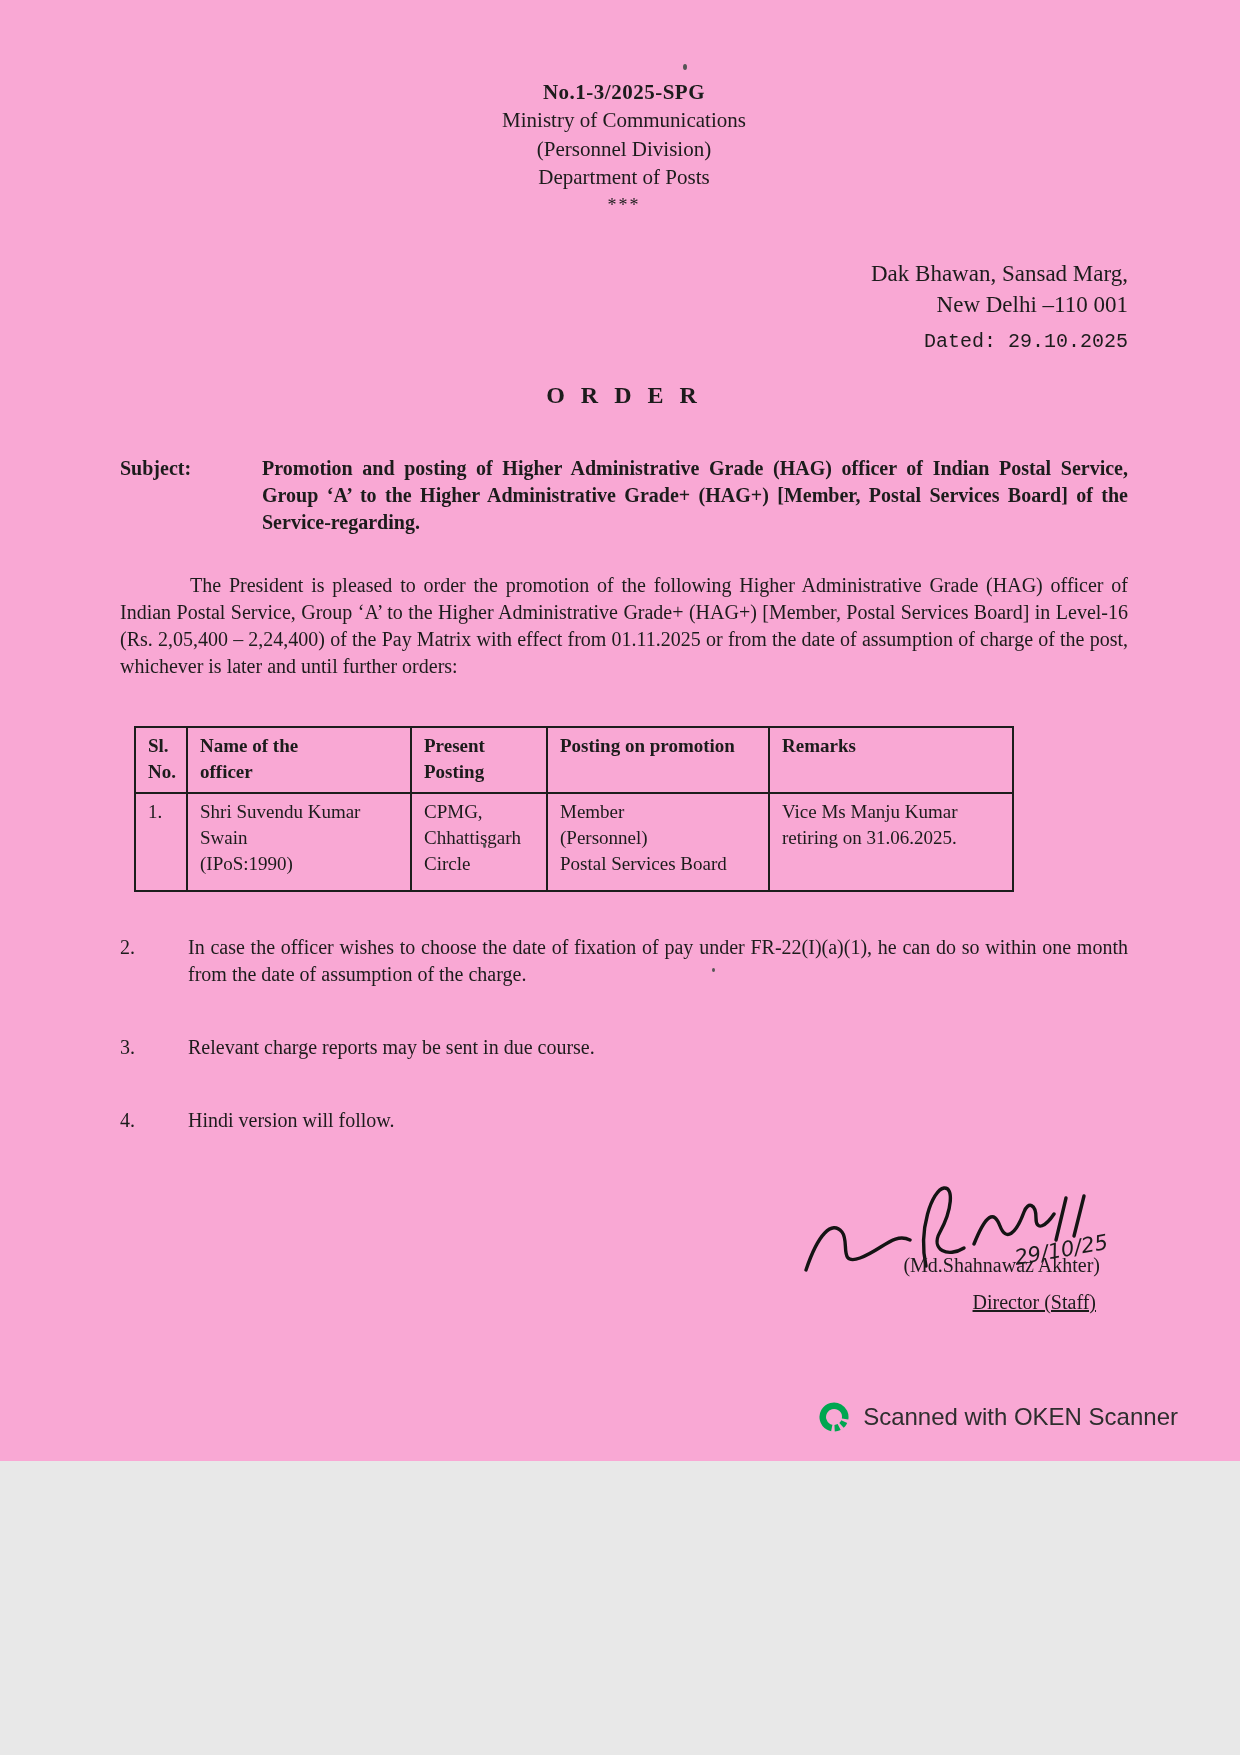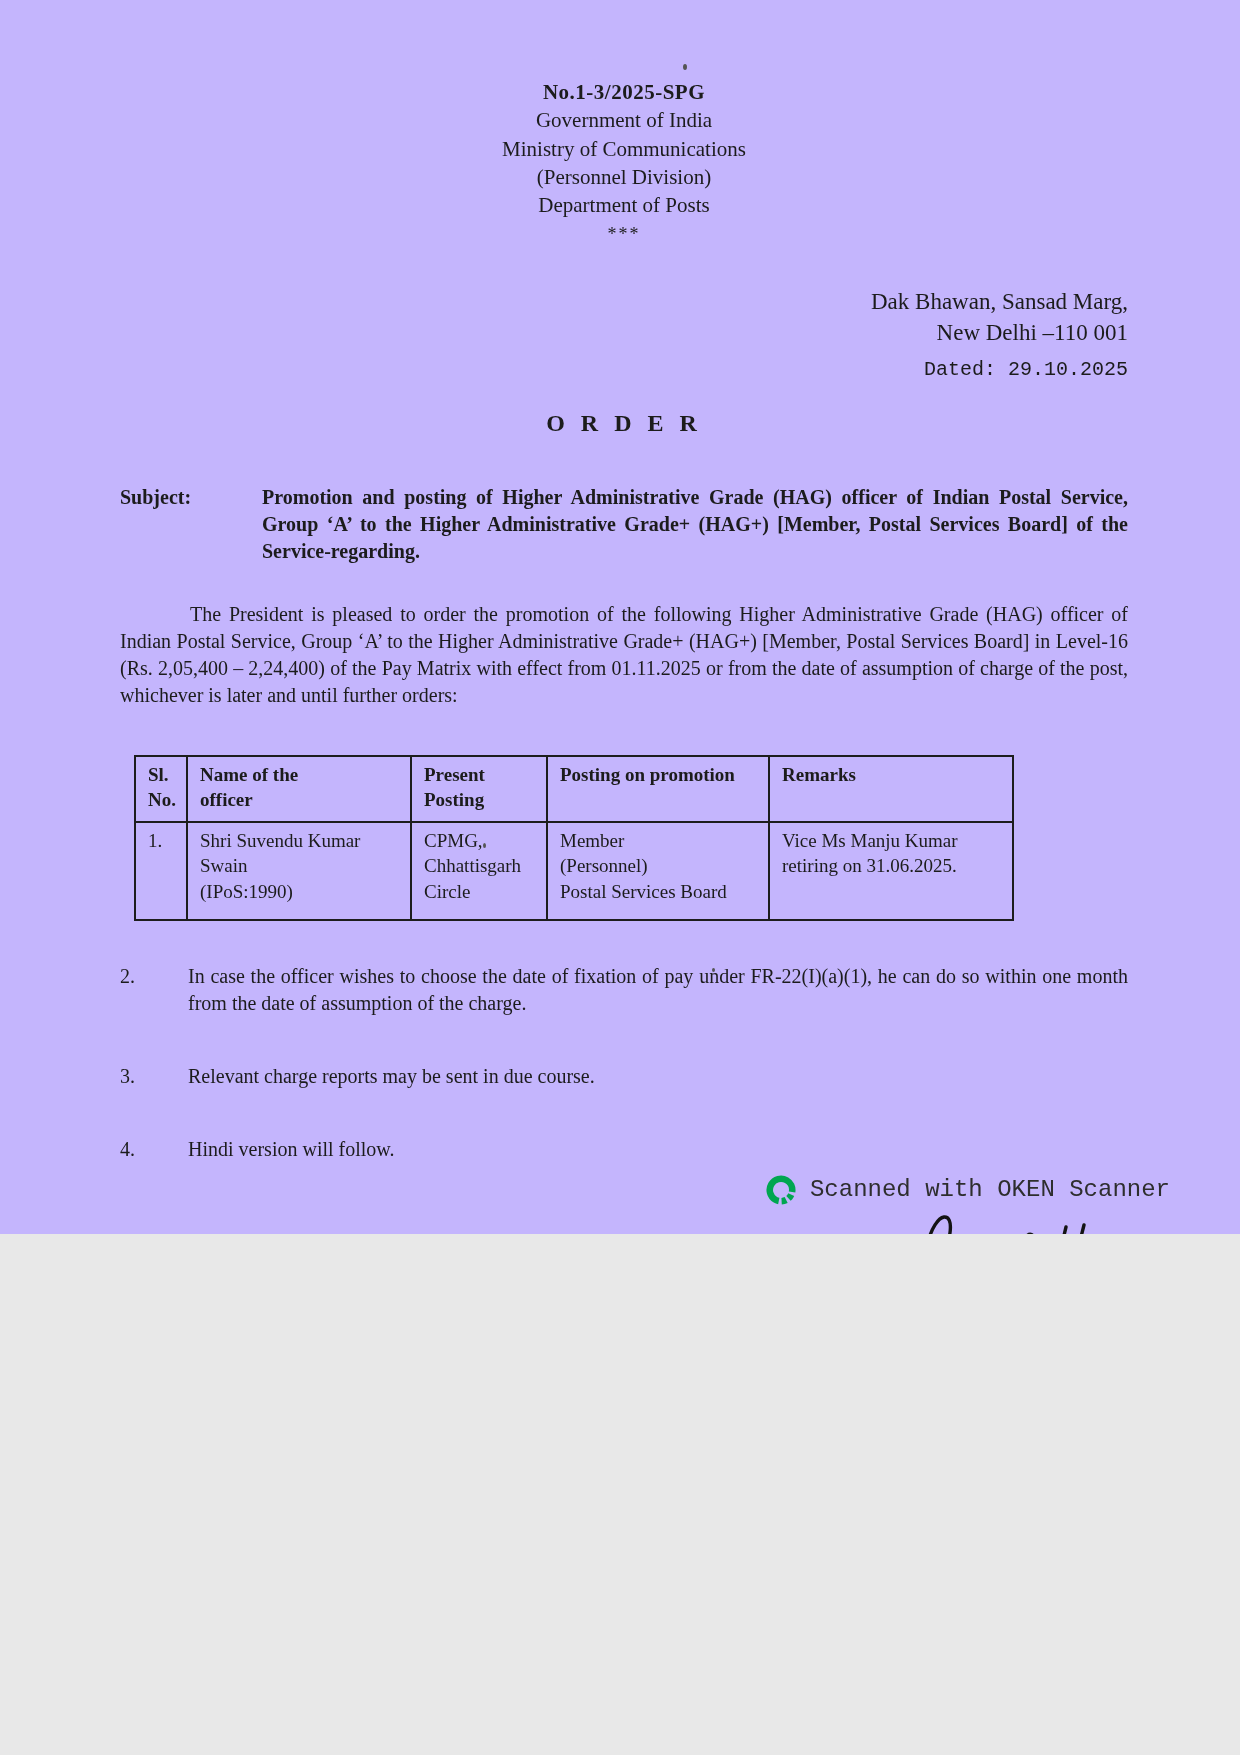--- a/index.html
+++ b/index.html
@@ -1,22 +1,22 @@
 <!DOCTYPE html>
 <html><head>
 <meta charset="utf-8">
 <style>
   * { margin: 0; padding: 0; box-sizing: border-box; }
   html, body { background: #e8e8e8; }
   body { display: flex; justify-content: center; }
   .page {
     position: relative;
     width: 1240px;
-    height: 1234px;
-    background: #c4b5fd;
+    height: 1461px;
+    background: #f9a8d4;
     color: #1c1c1c;
     font-family: "Liberation Serif", "DejaVu Serif", serif;
     font-size: 20px;
     line-height: 1.35;
     overflow: hidden;
   }
   .content { padding: 78px 112px 0 120px; }
 
   
   .letterhead { text-align: center; }
@@ -106,40 +106,39 @@
 
   
   .artifact { position: absolute; background: #555; border-radius: 50%; }
   .a1 { width: 4px; height: 6px; left: 683px; top: 64px; }
   .a2 { width: 3px; height: 5px; left: 483px; top: 843px; }
   .a3 { width: 3px; height: 4px; left: 712px; top: 968px; }
 
   
   .scanner-footer {
     position: absolute;
-    right: 70px;
+    right: 62px;
     bottom: 28px;
     display: flex;
     align-items: center;
     gap: 14px;
-    font-family: Liberation Mono, monospace;
+    font-family: Liberation Sans, sans-serif;
     font-size: 24px;
     color: #2e2e2e;
   }
   .oken-logo { width: 30px; height: 30px; }
 </style>
 </head>
 <body>
 
 <div class="page">
   <div class="content">
 
     <div class="letterhead">
       <div class="ref-no">No.1-3/2025-SPG</div>
-      <div class="org-line">Government of India</div>
       <div class="org-line">Ministry of Communications</div>
       <div class="org-line">(Personnel Division)</div>
       <div class="org-line">Department of Posts</div>
       <div class="stars">***</div>
     </div>
 
     <div class="address-block">
       <div class="address-line">Dak Bhawan, Sansad Marg,</div>
       <div class="address-line">New Delhi –110 001</div>
       <div class="dated-line">Dated: 29.10.2025</div>

